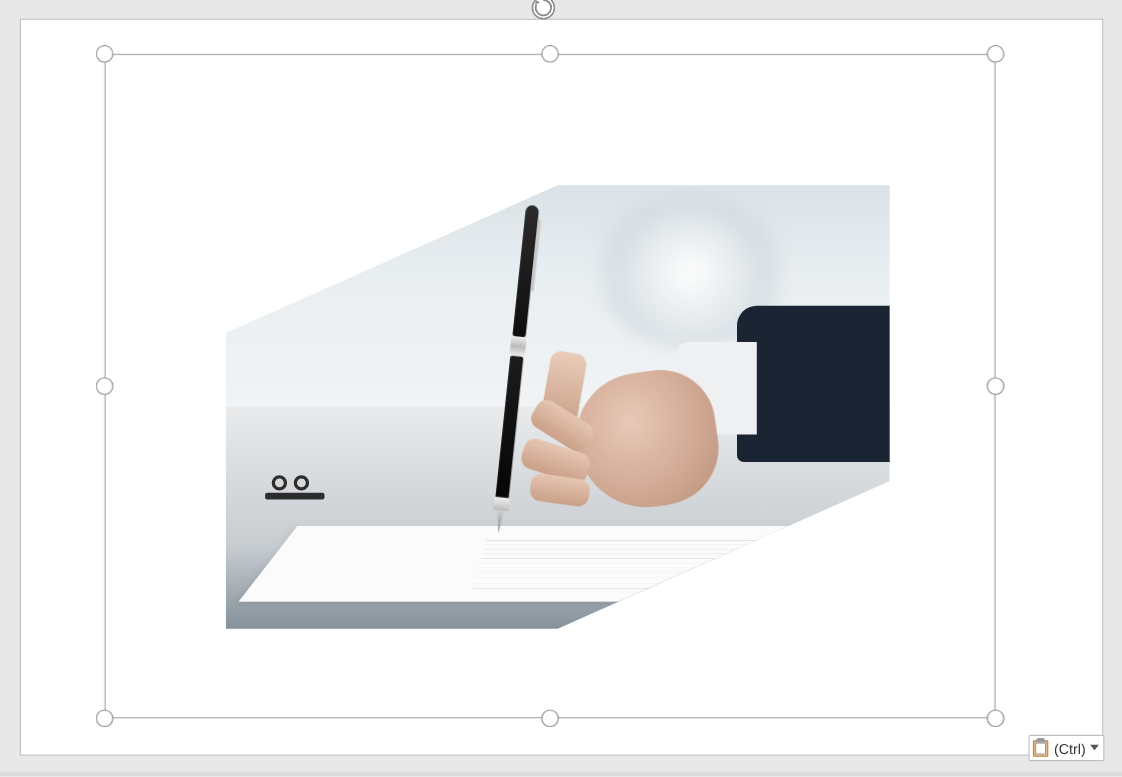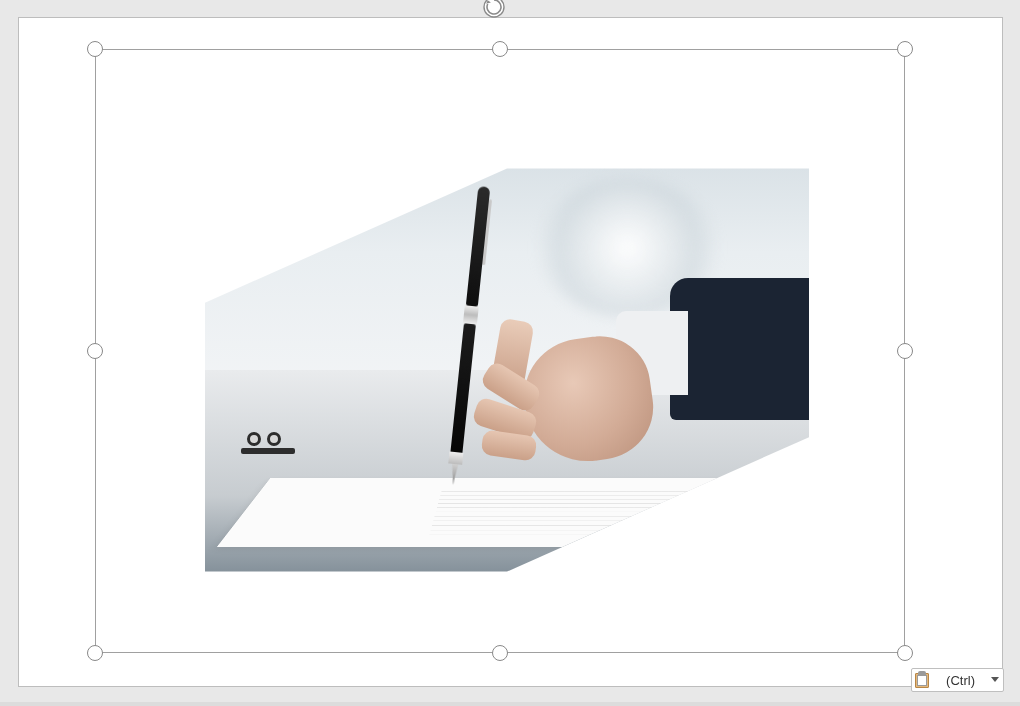--- a/index.html
+++ b/index.html
@@ -177,21 +177,21 @@
       position: absolute;
       right: 16px;
       bottom: 14px;
       height: 24px;
       display: flex;
       align-items: center;
       background: #ffffff;
       border: 1px solid #bfbfbf;
       border-radius: 2px;
       padding: 0 4px 0 2px;
-      gap: 16px;
+      gap: 4px;
       cursor: pointer;
       font-size: 13px;
       color: #333;
     }
     .paste-icon {
       width: 16px; height: 18px; position: relative;
     }
     .paste-icon .board {
       position:absolute; left:1px; top:2px; width:14px; height:15px;
       background:#e4b87d; border:1px solid #b88646; border-radius:1px;

